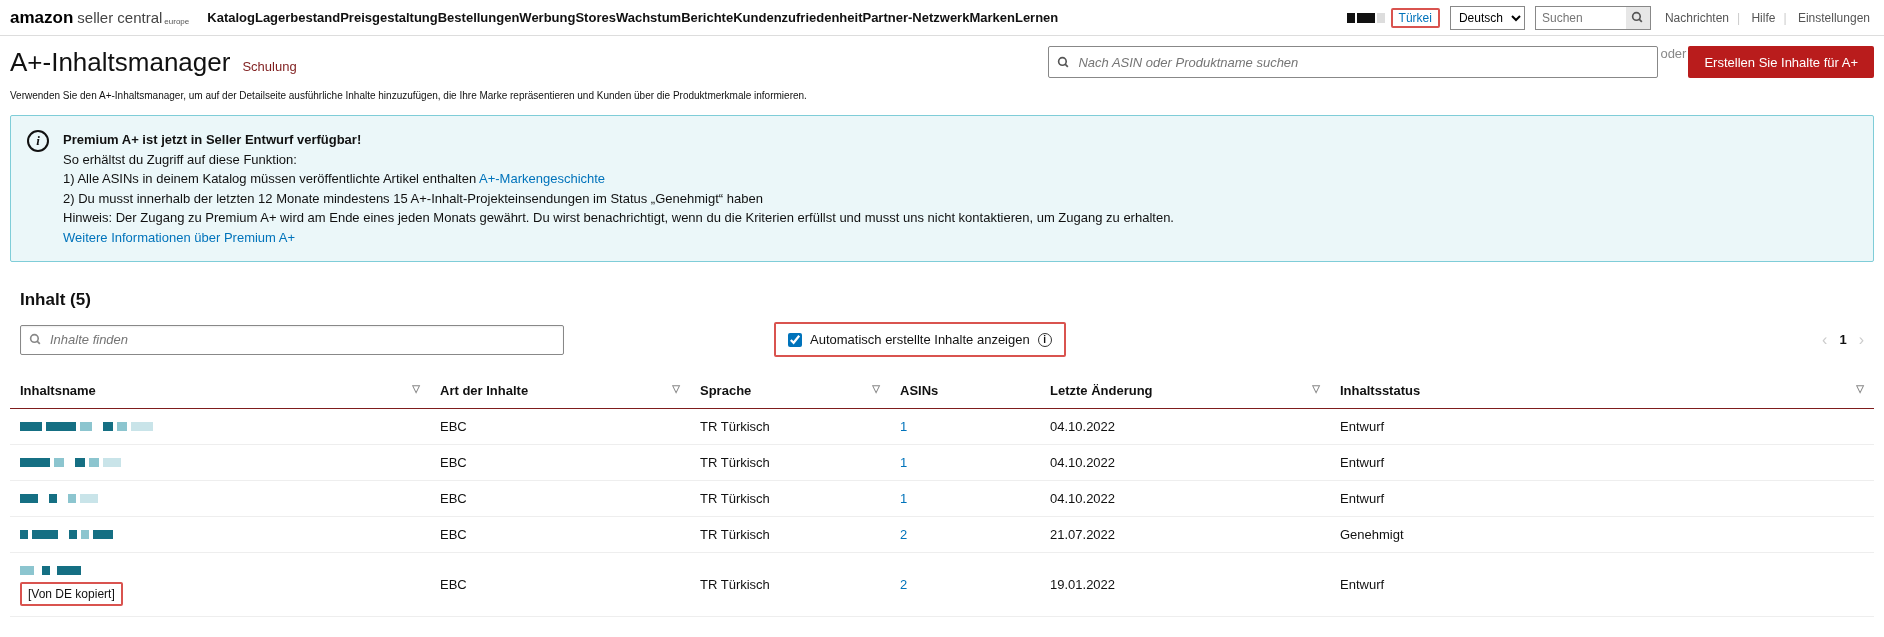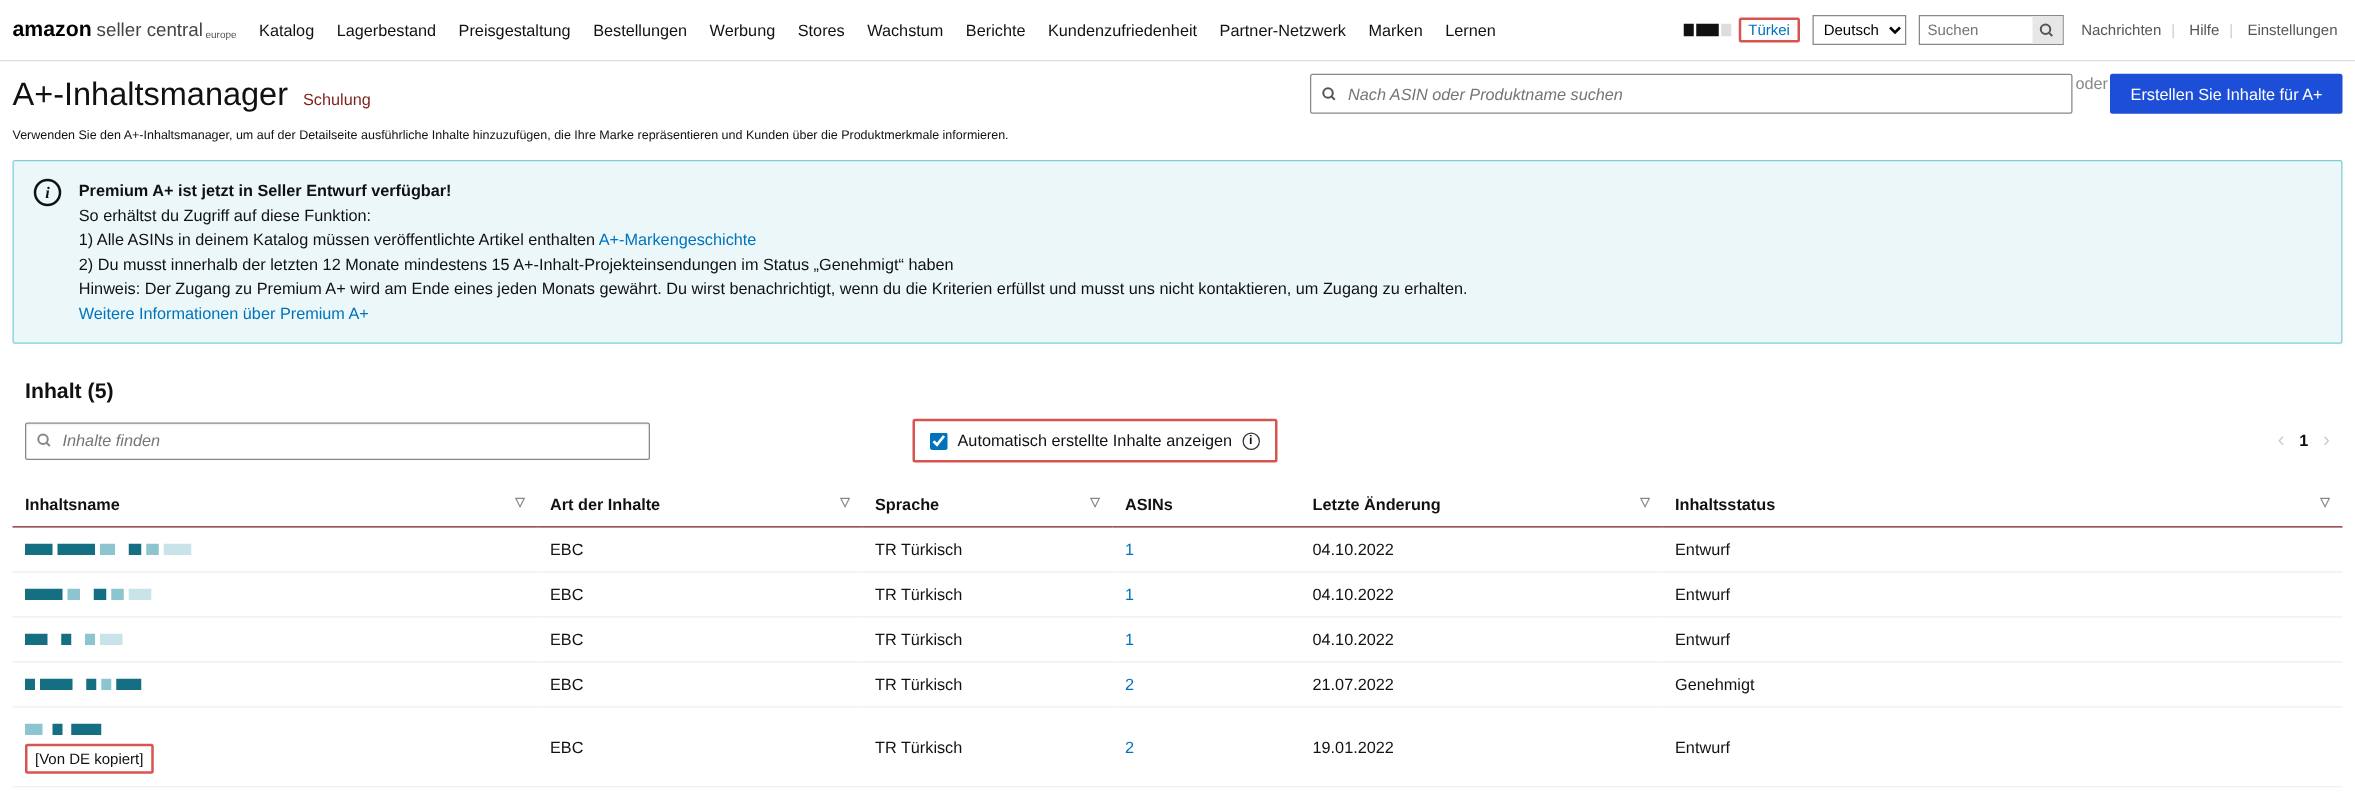--- a/index.html
+++ b/index.html
@@ -1,24 +1,24 @@
 <!DOCTYPE html>
 <html><head>
 <meta charset="utf-8">
 <style>
   * { box-sizing: border-box; margin: 0; padding: 0; }
   body { font-family: "Amazon Ember", Arial, sans-serif; font-size: 13px; color: #111; background: #fff; width: 1884px; }
   
   
-  .topnav { display: flex; align-items: center; padding: 4px 10px; border-bottom: 1px solid #ddd; height: 49px; }
+  .topnav { display: flex; align-items: center; padding: 4px 10px; border-bottom: 1px solid #ddd; height: 36px; }
   .logo { display: flex; align-items: baseline; margin-right: 18px; }
   .logo-amazon { font-weight: bold; font-size: 17px; color: #000; }
   .logo-seller { font-size: 15px; color: #444; margin-left: 4px; font-weight: 300; }
   .logo-europe { font-size: 8px; color: #555; margin-left: 2px; align-self: flex-end; position: relative; top: -2px;}
-  .nav-links { display: flex; gap: 18px; flex: 1; }
+  .nav-links { display: flex; flex: 1; font-weight: bold; }
   .nav-links a { color: #111; text-decoration: none; font-size: 13px; }
   .nav-right { display: flex; align-items: center; gap: 10px; margin-left: 36px; }
   .flag-box { display: flex; align-items: center; gap: 6px; }
   .country-hl { border: 2px solid #d9534f; padding: 1px 6px; font-size: 12px; color: #0073bb; border-radius: 2px; }
   .lang-select { border: 1px solid #888; font-size: 12px; padding: 2px 4px; height: 24px; background: #fff; }
   .top-search { display: flex; align-items: center; border: 1px solid #888; height: 24px; }
   .top-search input { border: none; outline: none; padding: 2px 6px; font-size: 12px; width: 90px; }
   .top-search-btn { background: #e7e7e7; border: none; width: 24px; height: 22px; cursor: pointer; display:flex; align-items:center; justify-content:center;}
   .right-links { font-size: 12px; color: #555; }
   .right-links span { padding: 0 4px; }
@@ -26,36 +26,36 @@
 
   
   .page-head { display: flex; align-items: center; justify-content: space-between; padding: 10px 10px 6px 10px; }
   .page-title-wrap { display: flex; align-items: baseline; gap: 12px; }
   .page-title { font-size: 26px; font-weight: 400; color: #111; }
   .schulung { font-size: 13px; color: #7f1d1d; text-decoration: none; }
   .head-right { display: flex; gap: 2px; }
   .search-asin { display: flex; align-items: center; border: 1px solid #888; height: 32px; width: 610px; padding: 0 8px; border-radius: 2px; }
   .search-asin input { border: none; outline: none; flex: 1; font-size: 13px; font-style: italic; color: #555; }
   .oder { color: #888; font-size: 13px; }
-  .create-btn { background: #1d4ed8; color: #fff; border: none; padding: 8px 16px; font-size: 13px; cursor: pointer; border-radius: 2px; }
+  .create-btn { background: #b91c1c; color: #fff; border: none; padding: 8px 16px; font-size: 13px; cursor: pointer; border-radius: 2px; }
 
   .page-desc { padding: 6px 10px 14px 10px; font-size: 10px; color: #111; }
 
   
   .banner { margin: 0 10px 18px 10px; border: 1px solid #7fcdd8; background: #ebf7f9; padding: 14px 16px; display: flex; gap: 14px; border-radius: 2px;}
   .banner-icon { width: 22px; height: 22px; border: 2px solid #111; border-radius: 50%; display: flex; align-items: center; justify-content: center; font-weight: bold; flex-shrink: 0; font-family: Georgia, serif; font-style: italic;}
   .banner-body { font-size: 13px; line-height: 1.5; }
   .banner-title { font-weight: bold; }
   .banner a { color: #0073bb; text-decoration: none; }
 
   
   .content-section { padding: 0 10px; }
   .content-head { font-size: 17px; font-weight: bold; padding: 10px 10px 12px 10px; }
   .content-controls { display: flex; align-items: center; padding: 0 10px 10px 10px; gap: 20px; }
-  .inhalte-search { display: flex; align-items: center; border: 1px solid #888; height: 30px; width: 500px; padding: 0 8px; border-radius: 2px; box-shadow: inset 0 1px 2px rgba(0,0,0,0.07);}
+  .inhalte-search { display: flex; align-items: center; border: 1px solid #888; height: 30px; width: 544px; padding: 0 8px; border-radius: 2px; box-shadow: inset 0 1px 2px rgba(0,0,0,0.07);}
   .inhalte-search input { border: none; outline: none; flex: 1; font-size: 13px; font-style: italic; color: #888; }
   .auto-check-wrap { border: 2px solid #d9534f; padding: 8px 12px; display: flex; align-items: center; gap: 8px; border-radius: 2px; margin-left: 190px;}
   .auto-check-wrap input[type=checkbox] { width: 14px; height: 14px; accent-color: #0073bb; }
   .info-icon { display:inline-block; width:14px; height:14px; border:1px solid #333; border-radius:50%; font-size:10px; text-align:center; line-height:12px; font-weight:bold;}
   .pager { margin-left: auto; display: flex; align-items: center; gap: 12px; color: #888; }
   .pager .pg-num { color: #111; font-weight: bold; }
   .pager .arrow { color: #ccc; font-size: 16px; }
 
   
   table.content-table { width: 100%; border-collapse: collapse; margin-top: 6px; }

